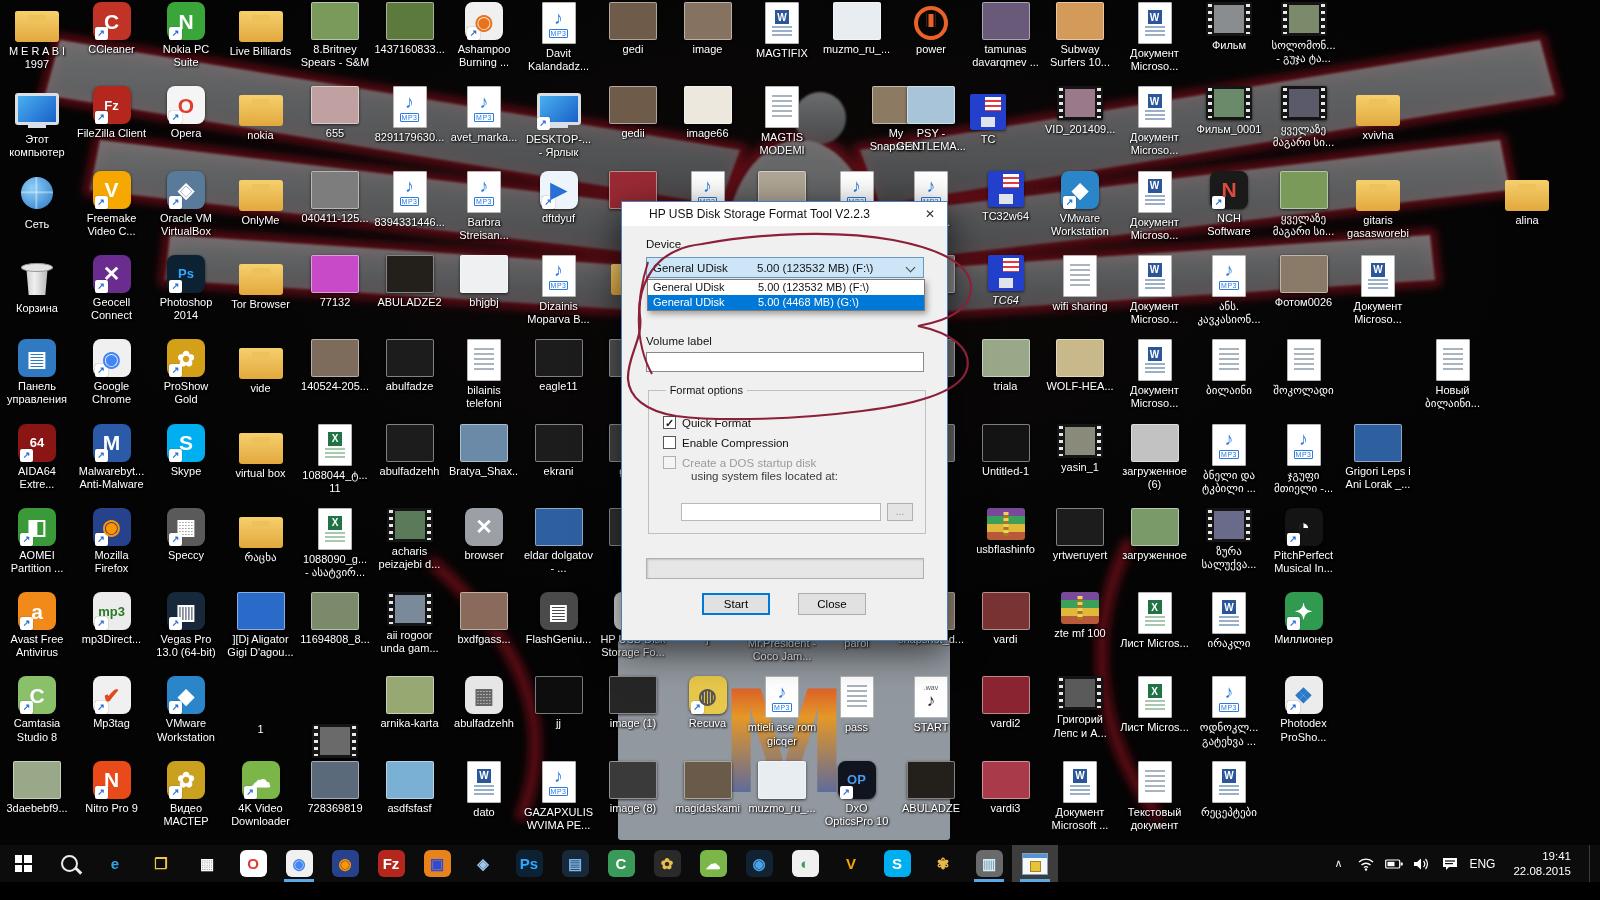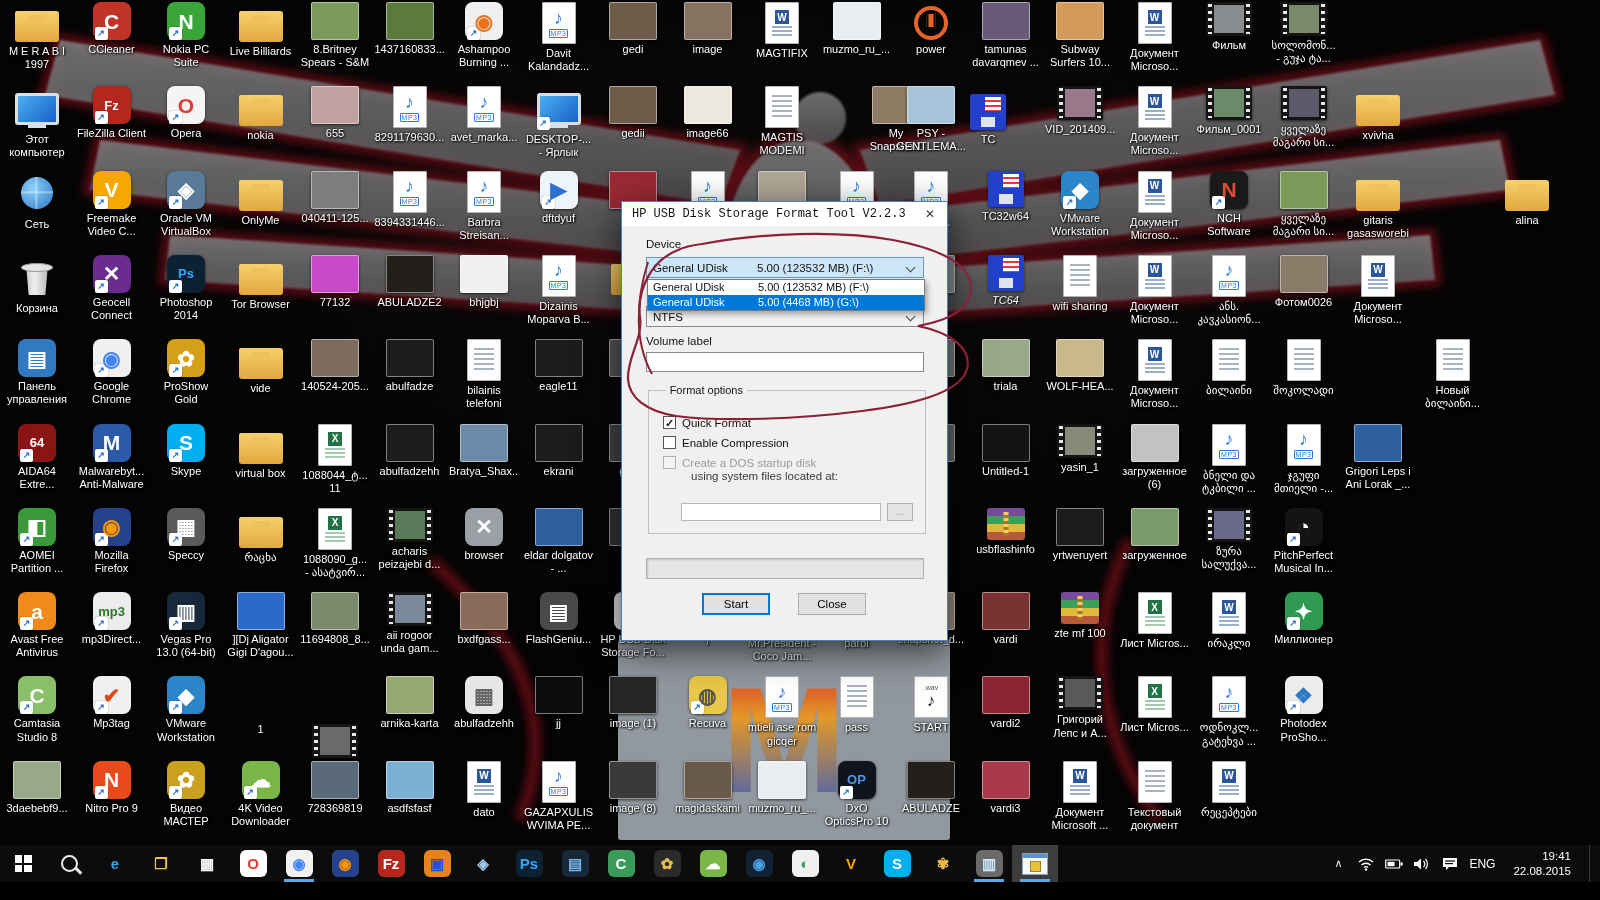--- a/index.html
+++ b/index.html
@@ -84,21 +84,21 @@
   .t-power::before{content:"";position:absolute;top:2px;left:50%;transform:translateX(-50%);
        width:5px;height:13px;background:#e8622a;border:2px solid #0a0a0a;border-bottom:none;}
   .t-none{visibility:hidden;}
   .sarr{position:absolute;left:2px;bottom:0;width:13px;height:13px;background:#fff;
        border-radius:2px;color:#2a6fd4;font-size:9px;line-height:13px;text-align:center;
        font-weight:bold;box-shadow:0 0 1px rgba(0,0,0,.7);}
   
   #dlg{position:absolute;left:621px;top:201px;width:325px;height:438px;background:#f0f0f0;
        border:1px solid #4a80b8;box-shadow:0 10px 34px rgba(0,0,0,.65);z-index:10;font-size:11.5px;color:#111;}
   #dlg .titlebar{height:24px;background:#fff;display:flex;align-items:center;}
-  #dlg .title{margin-left:10px;font-size:12px;font-family:Liberation Mono, monospace;}
+  #dlg .title{margin-left:27px;font-size:12px;}
   #dlg .closex{margin-left:auto;width:34px;height:24px;text-align:center;line-height:24px;
        font-size:12px;color:#333;}
   .lab{position:absolute;left:24px;}
   .combo{position:absolute;left:24px;width:278px;height:21px;background:#cde6f7;
        border:1px solid #6a98c0;display:flex;align-items:center;box-sizing:border-box;}
   .combo .nm{margin-left:6px;}
   .combo .sz{position:absolute;left:110px;}
   .chev{position:absolute;right:9px;top:6px;width:6px;height:6px;border-right:1.6px solid #444;
        border-bottom:1.6px solid #444;transform:rotate(45deg);}
   #fscombo{background:#f2f2f2;border-color:#8a8a8a;}
@@ -1041,24 +1041,20 @@
   <div class="lab" style="top:36px">Device</div>
   <div class="combo" style="top:55px">
     <span class="nm">General  UDisk</span>
     <span class="sz">5.00 (123532 MB) (F:\)</span>
     <span class="chev"></span>
   </div>
   <div id="droplist">
       <div class="opt"><span>General  UDisk</span><span class="sz">5.00 (123532 MB) (F:\)</span></div>
       <div class="opt sel"><span>General  UDisk</span><span class="sz">5.00 (4468 MB) (G:\)</span></div>
     </div>
-  <div class="combo" id="fscombo" style="top:104px">
-    <span class="nm">NTFS</span>
-    <span class="chev"></span>
-  </div>
   <div class="lab" style="top:133px">Volume label</div>
   <input class="txt" style="top: 150px;" value="">
   <fieldset class="group">
     <legend>Format options</legend>
     <div id="chkrows">
         <div class="chk" style="top: 20px;">
           <span class="box">✓</span>
           <label>Quick Format</label>
         </div>
         <div class="chk" style="top: 40px;">

